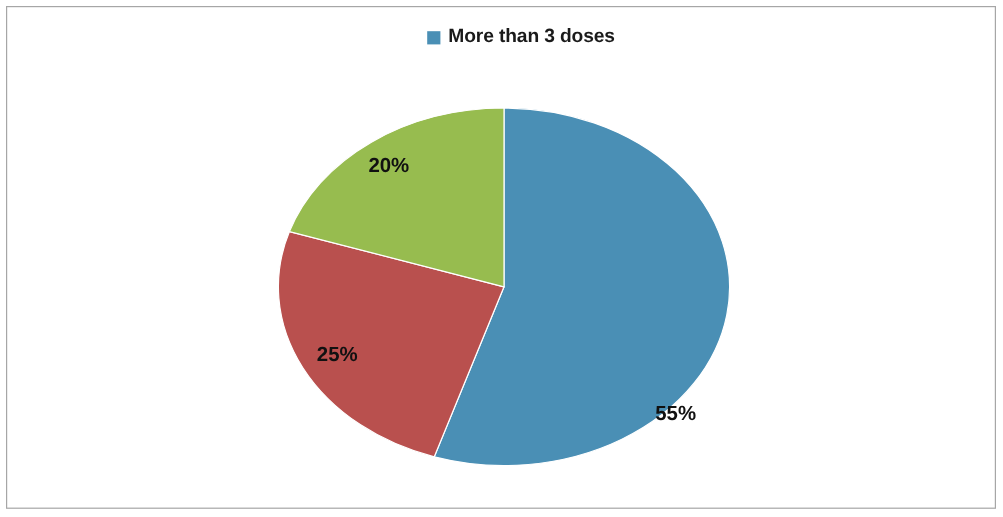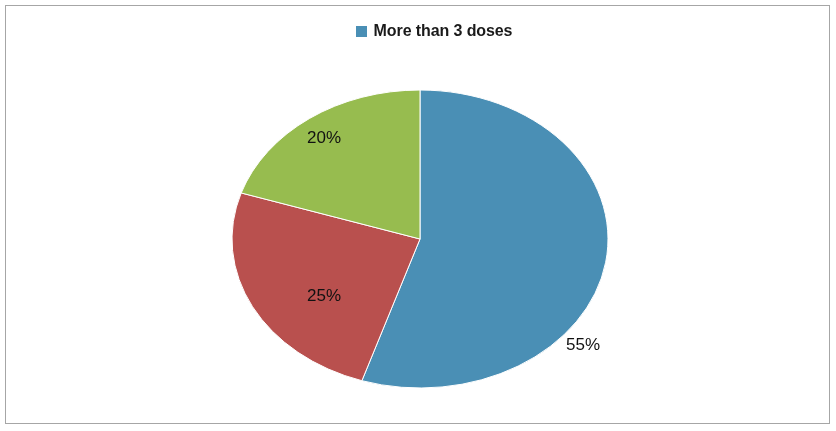--- a/index.html
+++ b/index.html
@@ -71,26 +71,26 @@
   #pie-svg {
     display: block;
     width: 376px;
     height: 298px;
     overflow: visible;
   }
   .slice-label {
     position: absolute;
     font-family: "Liberation Sans", sans-serif;
     font-size: 17px;
-    font-weight: normal;
+    font-weight: bold;
     color: #111111;
     white-space: nowrap;
   }
-  #label-blue  { left: 334px; top: 245px; }
-  #label-red   { left: 32px;  top: 196px; margin-left: 43px; }
+  #label-blue  { left: 314px; top: 245px; }
+  #label-red   { left: 32px;  top: 196px; }
   #label-green { left: 75px;  top: 38px;  }
 </style>
 </head>
 <body>
 
 <div id="chart-root">
 
   <div id="chart-frame"></div>
 
   <div id="legend">

